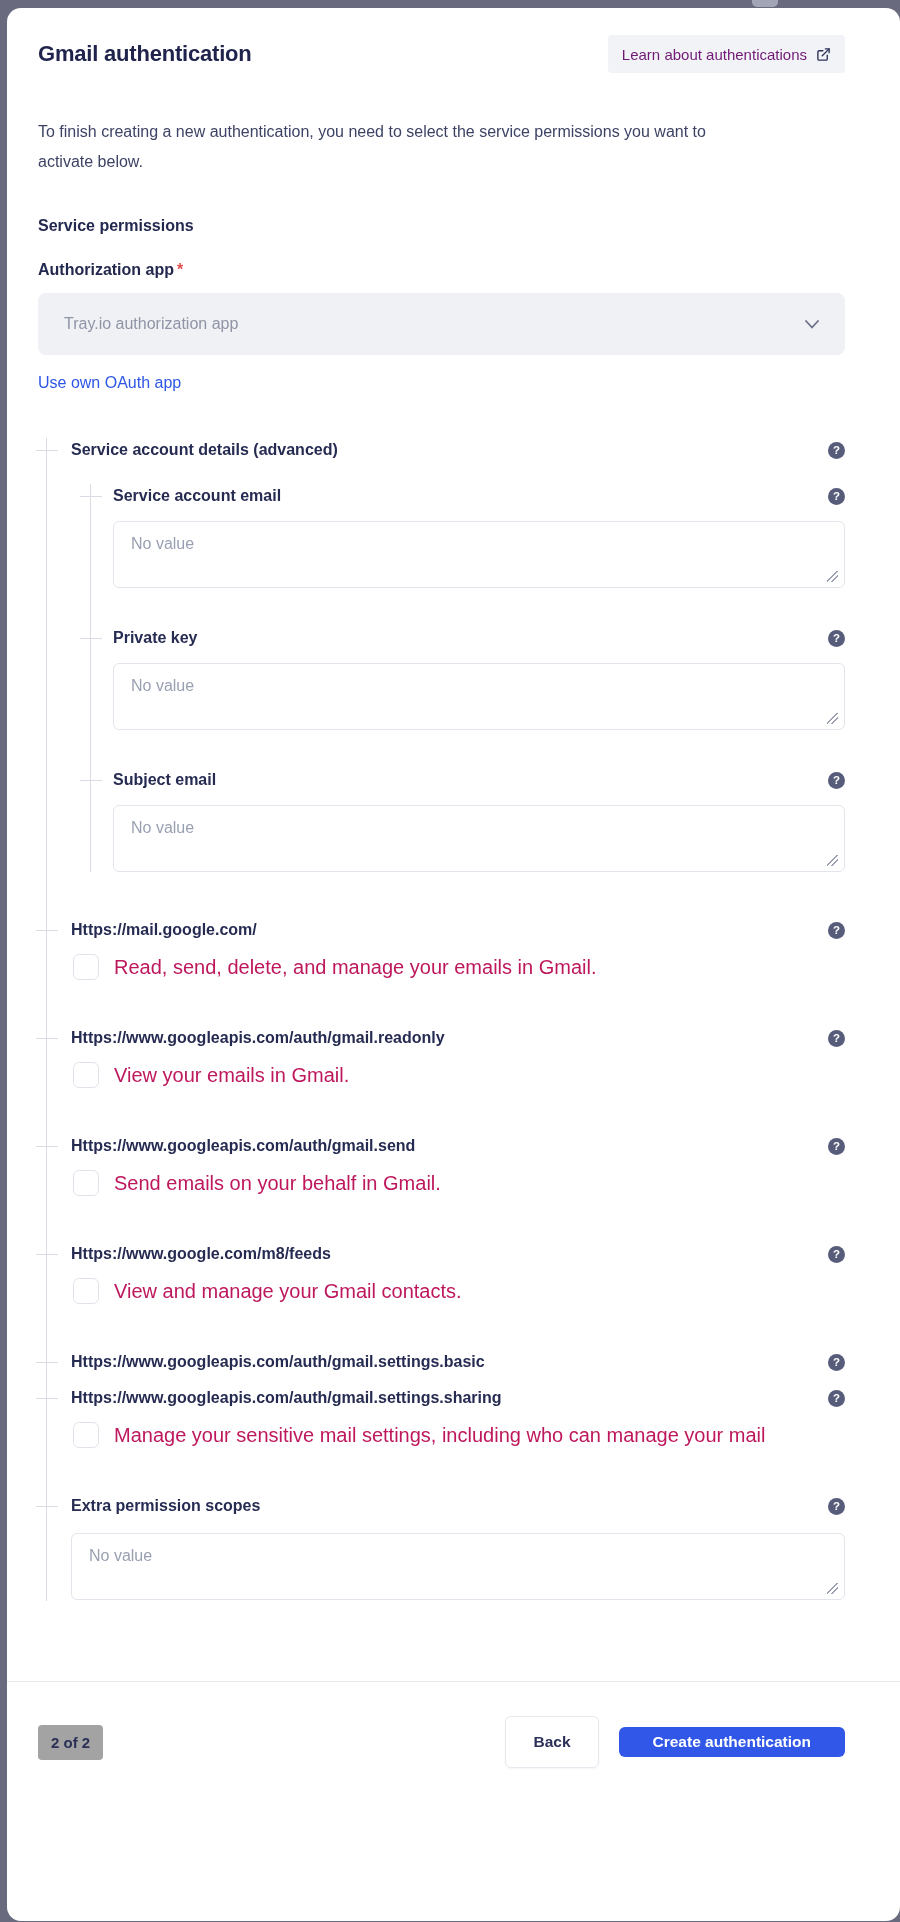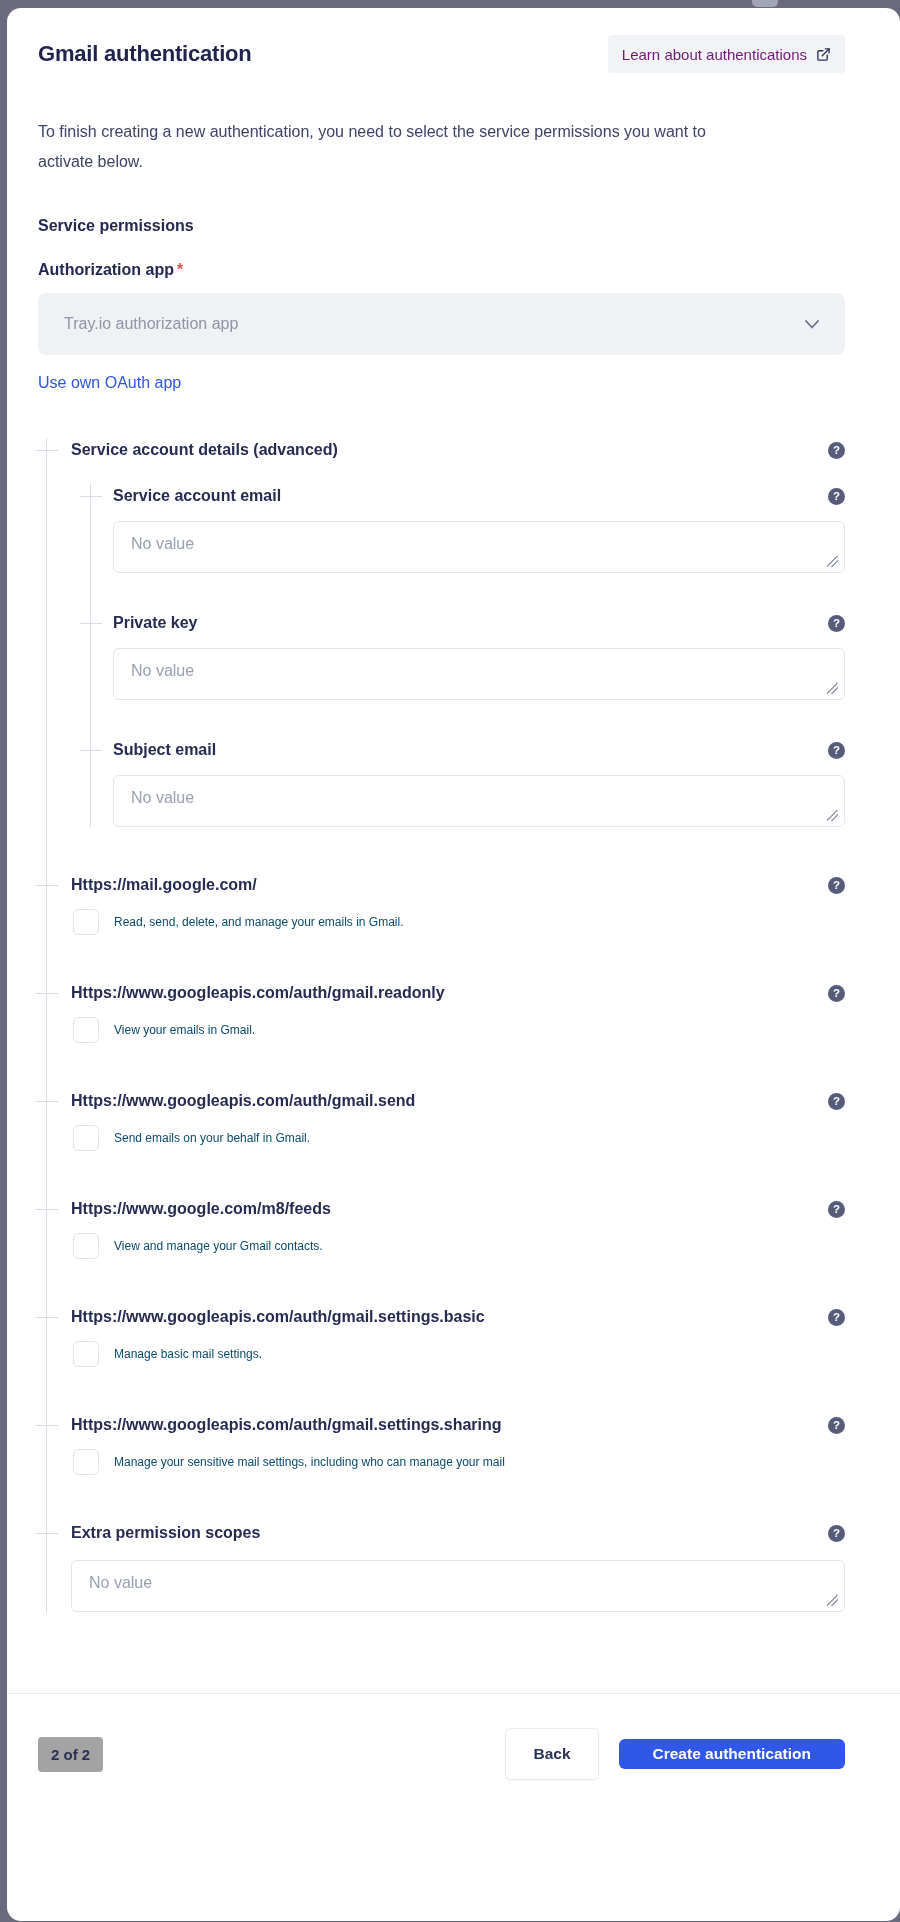--- a/index.html
+++ b/index.html
@@ -57,21 +57,21 @@
   .help{
     width:17px;height:17px;border-radius:50%;background:#575c7a;flex:0 0 auto;
     color:#ffffff;font-size:11.5px;font-weight:700;line-height:17px;text-align:center;
     cursor:pointer;user-select:none;
   }
   .t-children{margin-top:22px;margin-left:43px;border-left:1px solid #d9dce4;}
   .t-children .t-row{padding-left:22px;}
   .field-ta-wrap{padding-left:22px;margin-top:13px;position:relative;}
   .l1-ta-wrap{padding-left:24px;margin-top:15px;position:relative;}
   textarea{
-    display:block;width:100%;height:52px;box-sizing:border-box;
+    display:block;width:100%;height:67px;box-sizing:border-box;
     border:1px solid #e3e5ec;border-radius:6px;background:#fff;
     padding:13px 17px;font-family:inherit;font-size:16px;color:#be185d;
     resize:none;outline:none;
   }
   textarea::placeholder{color:#99a0b2;}
   .field-ta-wrap::after,.l1-ta-wrap::after{
     content:"";position:absolute;right:7px;bottom:6px;width:11px;height:11px;
     background:
       linear-gradient(135deg,transparent 0 44%,#9aa0b0 44% 52%,transparent 52% 68%,#9aa0b0 68% 76%,transparent 76%);
     pointer-events:none;
@@ -79,21 +79,21 @@
   .scopes-start{margin-top:46px;}
   .scope-head{margin-bottom:12px;}
   .cb-row{
     display:flex;align-items:center;gap:15px;margin-left:26px;margin-bottom:46px;
   }
   .cb{
     appearance:none;-webkit-appearance:none;margin:0;flex:0 0 auto;
     width:26px;height:26px;border:1.5px solid #e0e3ea;border-radius:6px;
     background:#ffffff;cursor:pointer;
   }
-  .cb-desc{font-size:12px;color:#0c4a6e;}
+  .cb-desc{font-size:20px;color:#be185d;}
   .extra-row{margin-top:0;}
   .tree-bottom-pad{height:1px;}
   
   .divider{margin:80px -55px 0 -31px;height:1px;background:#e9eaef;}
   .footer{margin-top:34px;display:flex;align-items:center;justify-content:space-between;}
   .step-badge{
     background:#a3a3a3;border-radius:4px;padding:9px 13px;
     font-size:15px;font-weight:600;color:#2b3057;
   }
   .footer-actions{display:flex;align-items:center;gap:20px;}
@@ -212,24 +212,20 @@
         <span class="help">?</span>
       </div>
       <div class="cb-row">
         <input type="checkbox" class="cb" style="">
         <span class="cb-desc">View and manage your Gmail contacts.</span>
       </div>
       <div class="t-row scope-head">
         <span class="t-label">Https://www.googleapis.com/auth/gmail.settings.basic</span>
         <span class="help">?</span>
       </div>
-      <div class="cb-row">
-        <input type="checkbox" class="cb" style="">
-        <span class="cb-desc">Manage basic mail settings.</span>
-      </div>
       <div class="t-row scope-head">
         <span class="t-label">Https://www.googleapis.com/auth/gmail.settings.sharing</span>
         <span class="help">?</span>
       </div>
       <div class="cb-row">
         <input type="checkbox" class="cb" style="">
         <span class="cb-desc">Manage your sensitive mail settings, including who can manage your mail</span>
       </div>
       <div class="t-row extra-row">
         <span class="t-label">Extra permission scopes</span>

